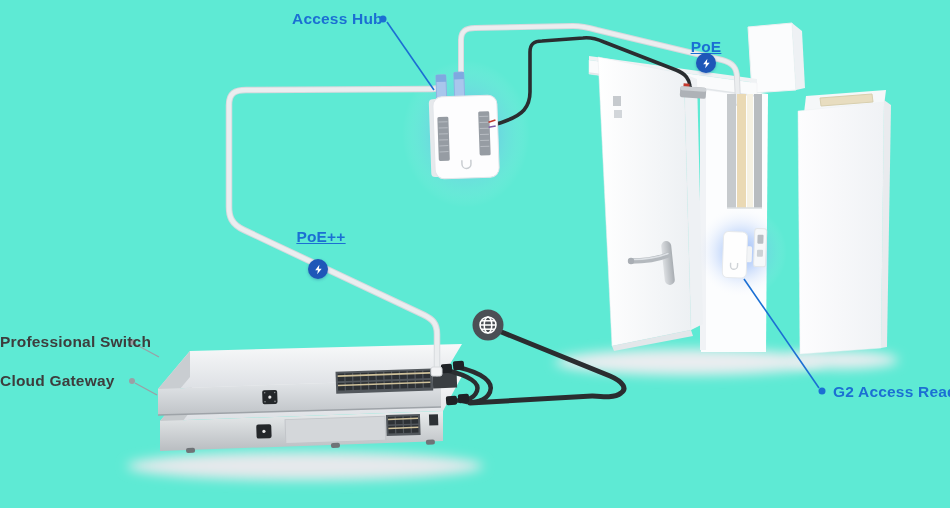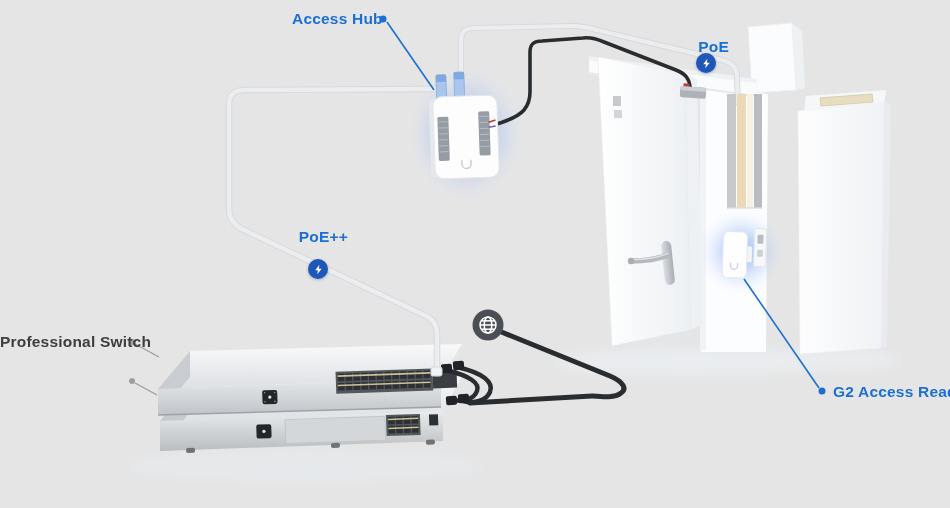--- a/index.html
+++ b/index.html
@@ -1,23 +1,23 @@
 <!DOCTYPE html>
 <html><head>
 <meta charset="utf-8">
 <style>
   html,body{margin:0;padding:0;background:#fff;}
-  .stage{position:relative;width:950px;height:508px;background:#e5e5e5;overflow:hidden;
+  .stage{position:relative;width:950px;height:508px;background:#5eead4;overflow:hidden;
          font-family:"Liberation Sans",sans-serif;}
   svg.scene{position:absolute;left:0;top:0;}
   .lbl{position:absolute;font-weight:700;font-size:15.5px;line-height:1.1;white-space:nowrap;letter-spacing:.2px;z-index:5;}
   .lbl-blue{color:#1b6fd3;}
   .lbl-dark{color:#3d3d3d;}
   .lbl-right{left:0;width:109px;text-align:right;}
-  .lbl-center{text-align:right;}
+  .lbl-center{text-align:center;text-decoration:underline;}
   .badge{position:absolute;width:20px;height:20px;border-radius:50%;background:#1e57b8;
          display:flex;align-items:center;justify-content:center;z-index:5;
          box-shadow:0 1px 3px rgba(30,70,150,.35);}
   .badge svg{display:block;}
 </style>
 </head>
 <body>
 
 <div class="stage">
 
@@ -288,14 +288,15 @@
 <div class="badge" style="left:308px;top:259px;">
   <svg width="11" height="11" viewBox="0 0 10 10">
         <path d="M5.8,0.6 L2.0,5.6 L4.5,5.6 L3.8,9.4 L7.9,4.4 L5.3,4.4 Z" fill="#ffffff"></path>
       </svg>
 </div>
 
 <div class="lbl lbl-blue" style="left:833px;top:383px;">G2 Access Reader</div>
 
 <div class="lbl lbl-dark lbl-right" style="top:333px;">Professional Switch</div>
 
+<div class="lbl lbl-dark lbl-right" style="top:372px;">Cloud Gateway</div>
 
 </div>
 
 </body></html>

